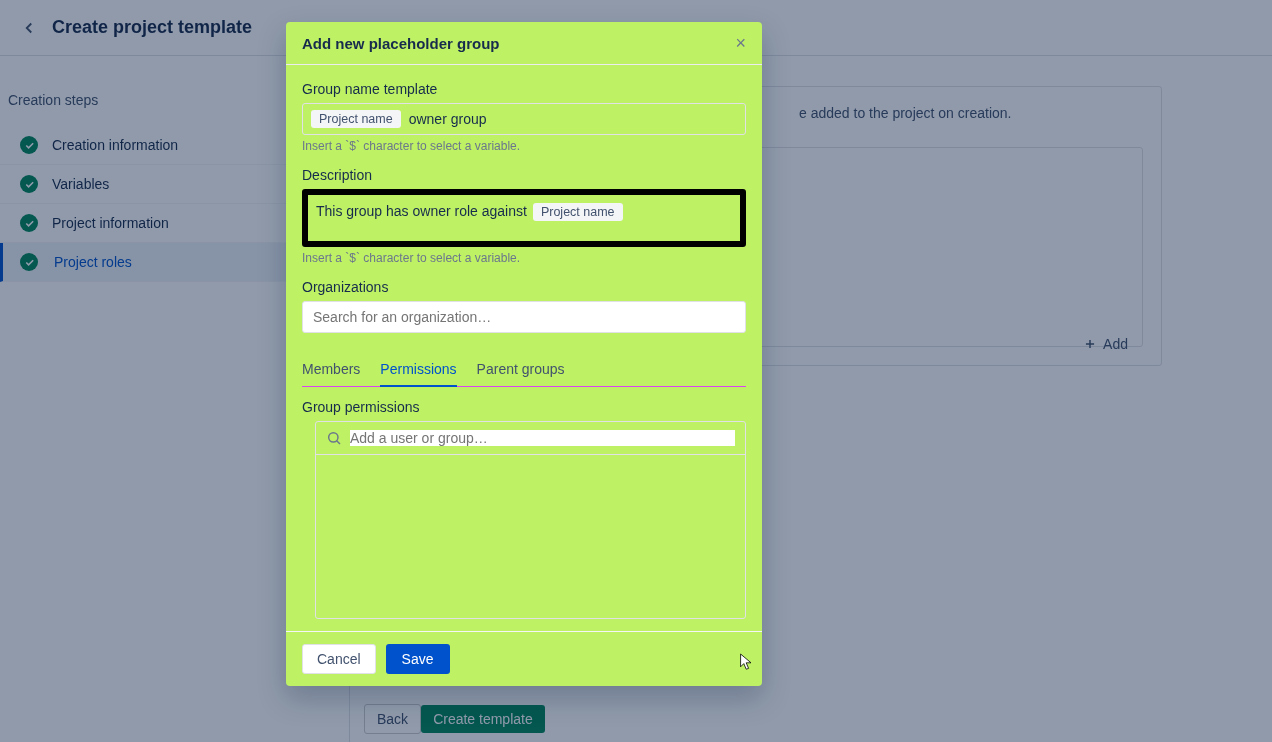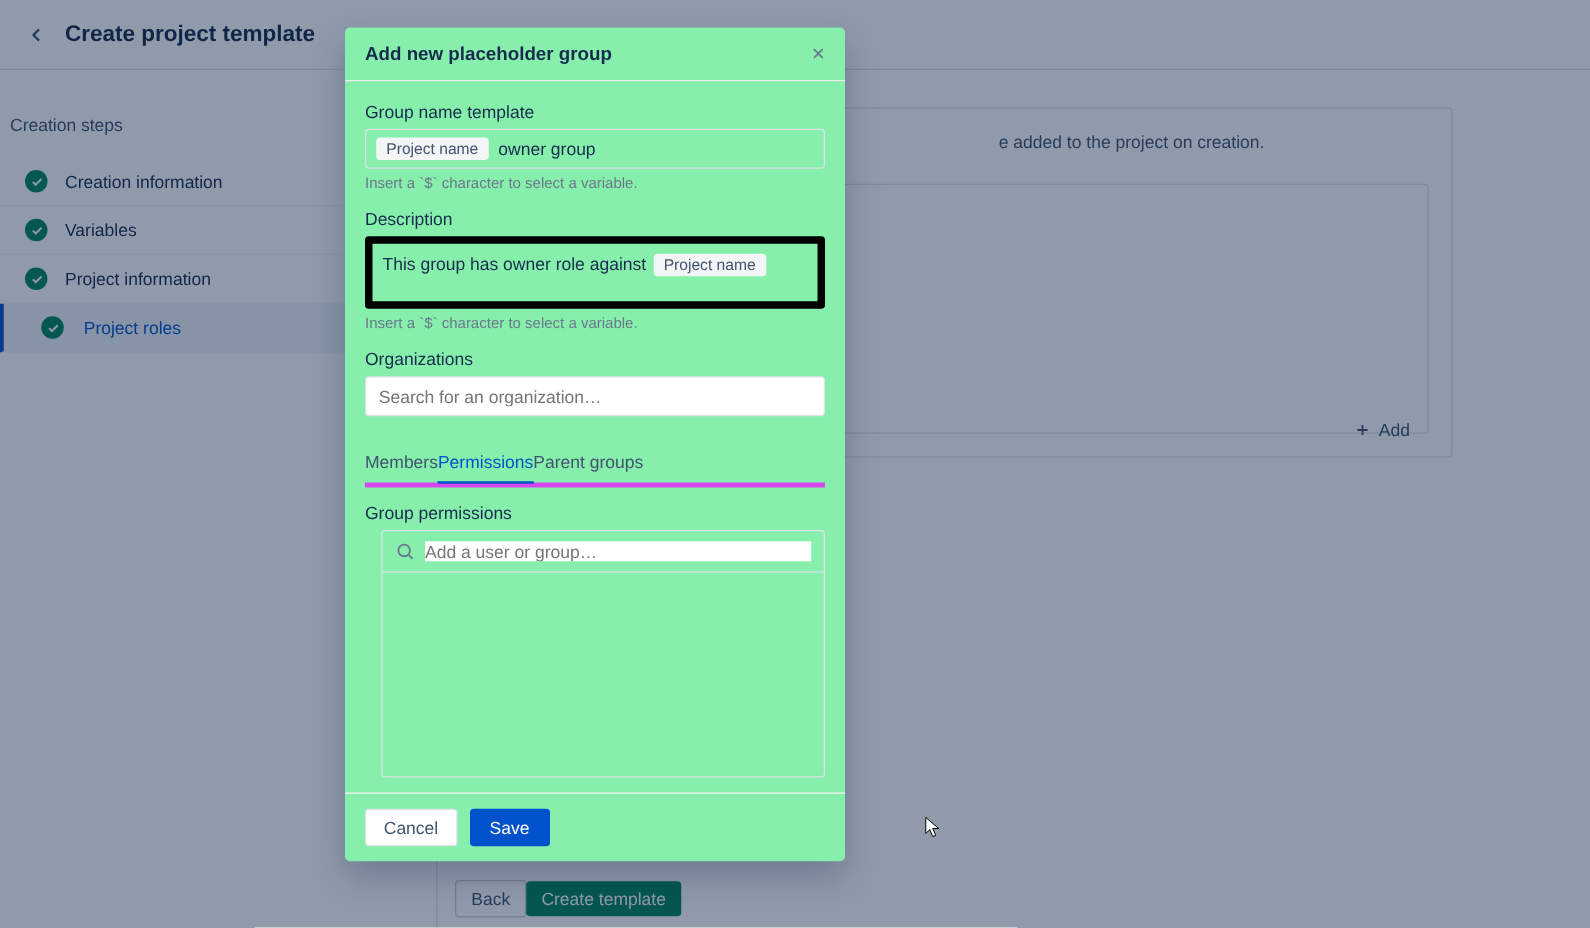--- a/index.html
+++ b/index.html
@@ -7,53 +7,53 @@
 
   
   .page-header { height: 56px; border-bottom: 1px solid #dfe1e6; display: flex; align-items: center; padding: 0 20px; gap: 14px; }
   .back-arrow { width: 18px; height: 18px; display: flex; align-items: center; justify-content: center; color: #42526e; cursor: pointer; }
   .page-title { font-size: 18px; font-weight: 600; color: #172b4d; }
 
   .page-body { display: flex; height: calc(100% - 56px); }
   .sidebar { width: 350px; border-right: 1px solid #dfe1e6; padding-top: 20px; }
   .sidebar-title { font-size: 14px; color: #42526e; padding: 16px 8px 18px; }
   .step-item { display: flex; align-items: center; gap: 14px; padding: 10px 20px; border-bottom: 1px solid #f4f5f7; }
-  .step-item.active { background: #eef2f7; border-left: 3px solid #0052cc; padding-left: 30px; gap: 16px; }
+  .step-item.active { background: #eef2f7; border-left: 3px solid #0052cc; padding-left: 17px; gap: 16px; }
   .step-item.active .step-label { color: #0052cc; }
   .step-check { width: 18px; height: 18px; border-radius: 50%; background: #00875a; display: flex; align-items: center; justify-content: center; }
   .step-check svg { width: 11px; height: 11px; }
   .step-label { color: #172b4d; font-size: 14px; }
 
   .main { flex: 1; padding: 24px 32px; position: relative; }
   .card { position: absolute; top: 86px; left: 380px; right: 110px; border: 1px solid #dfe1e6; border-radius: 3px; padding: 18px; }
   .card-text { color: #42526e; font-size: 14px; margin-bottom: 26px; }
   .inner-card { border: 1px solid #dfe1e6; border-radius: 3px; height: 200px; position: relative; }
   .add-btn { position: absolute; right: 14px; top: 188px; display: flex; align-items: center; gap: 6px; color: #42526e; font-size: 14px; }
   .footer-btns { position: absolute; bottom: 0; left: 0; right: 0; padding: 0 16px 4px 364px; display: flex; justify-content: flex-start; align-items: center; height: 42px; }
   .btn { padding: 6px 12px; border-radius: 3px; font-size: 14px; border: 1px solid #ccc; background: #fff; color: #42526e; cursor: pointer; }
   .btn-primary-green { background: #00875a; color: #fff; border: none; }
 
   
   .overlay { position: fixed; inset: 0; background: rgba(9,30,66,0.45); }
 
   
-  .modal { position: fixed; left: 276px; top: 22px; width: 400px; background: #86efac; border-radius: 4px; box-shadow: 0 12px 28px rgba(9,30,66,0.25); display: flex; flex-direction: column; }
+  .modal { position: fixed; left: 286px; top: 22px; width: 476px; background: #bef264; border-radius: 4px; box-shadow: 0 12px 28px rgba(9,30,66,0.25); display: flex; flex-direction: column; }
   .modal-header { padding: 12px 16px; border-bottom: 1px solid #ebecf0; display: flex; align-items: center; justify-content: space-between; }
   .modal-title { font-size: 15px; font-weight: 600; }
   .close-x { font-size: 18px; color: #6b778c; cursor: pointer; line-height: 1; }
 
   .modal-body { padding: 16px 16px 12px; }
   .field-label { font-size: 14px; color: #172b4d; margin-bottom: 6px; display: block; }
   .input-like { border: 1px solid #dfe1e6; border-radius: 3px; padding: 6px 8px; display: flex; align-items: center; gap: 8px; min-height: 32px; font-size: 14px; }
   .chip { background: #f4f5f7; border-radius: 3px; padding: 2px 8px; font-size: 12.5px; color: #42526e; }
   .textarea-like { border: 6px solid #000000; border-radius: 3px; padding: 8px; min-height: 58px; font-size: 14px; display: flex; flex-wrap: wrap; align-items: flex-start; gap: 6px; }
   .hint { font-size: 12px; color: #6b778c; margin-top: 4px; margin-bottom: 14px; }
   .search-input { border: 1px solid #dfe1e6; border-radius: 3px; padding: 7px 10px; width: 100%; font-size: 14px; color: #6b778c; }
 
-  .tabs { display: flex; border-bottom: 4px solid #d946ef; margin-top: 22px; margin-bottom: 12px; }
+  .tabs { display: flex; gap: 20px; border-bottom: 1px solid #d946ef; margin-top: 22px; margin-bottom: 12px; }
   .tab { padding: 6px 0 8px; font-size: 14px; color: #42526e; cursor: pointer; }
   .tab.active { color: #0052cc; border-bottom: 2px solid #0052cc; margin-bottom: -1px; font-weight: 500; }
 
   .perm-box { border: 1px solid #dfe1e6; border-radius: 3px; height: 198px; display: flex; flex-direction: column; margin-left: 13px; }
   .perm-search { border-bottom: 1px solid #dfe1e6; padding: 8px 10px; display: flex; align-items: center; gap: 8px; }
   .perm-search input { border: none; outline: none; font-size: 14px; flex: 1; color: #6b778c; }
   .search-ico { width: 16px; height: 16px; color: #6b778c; }
 
   .modal-footer { padding: 12px 16px; display: flex; justify-content: flex-start; gap: 10px; border-top: 1px solid #f4f5f7; }
   .btn-cancel { background: #fff; border: 1px solid #dfe1e6; color: #42526e; padding: 6px 14px; border-radius: 3px; font-size: 14px; cursor: pointer; }

